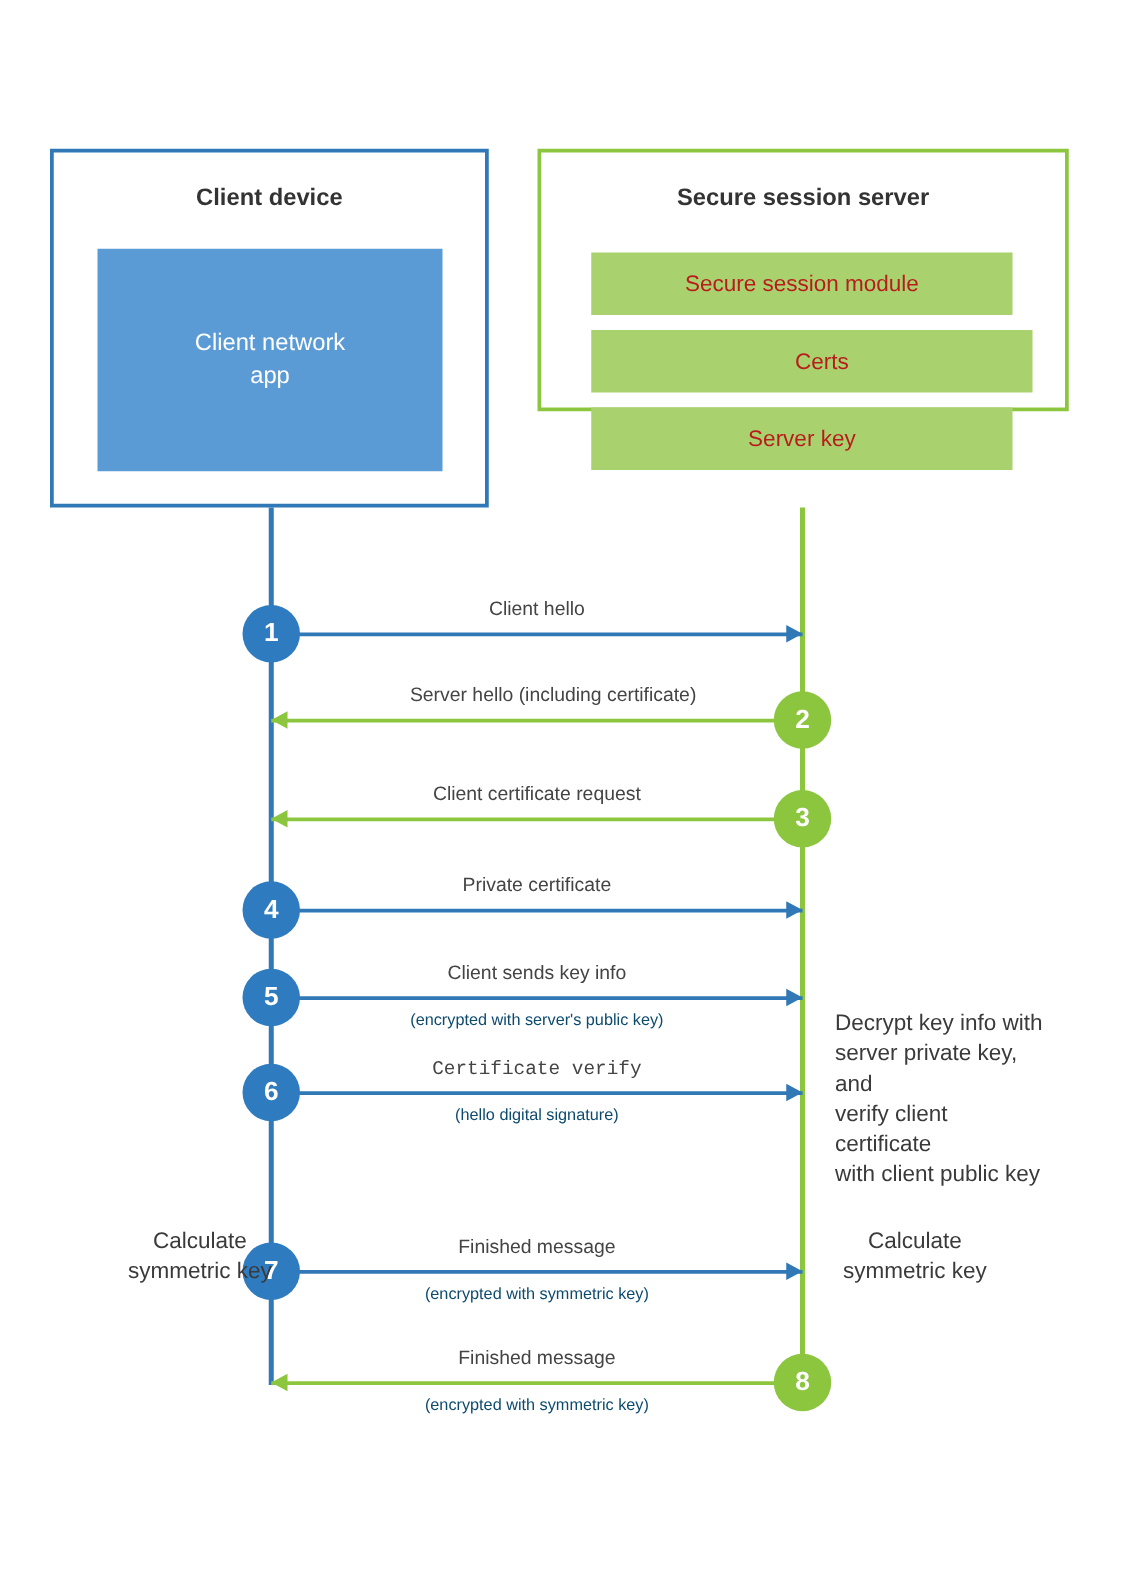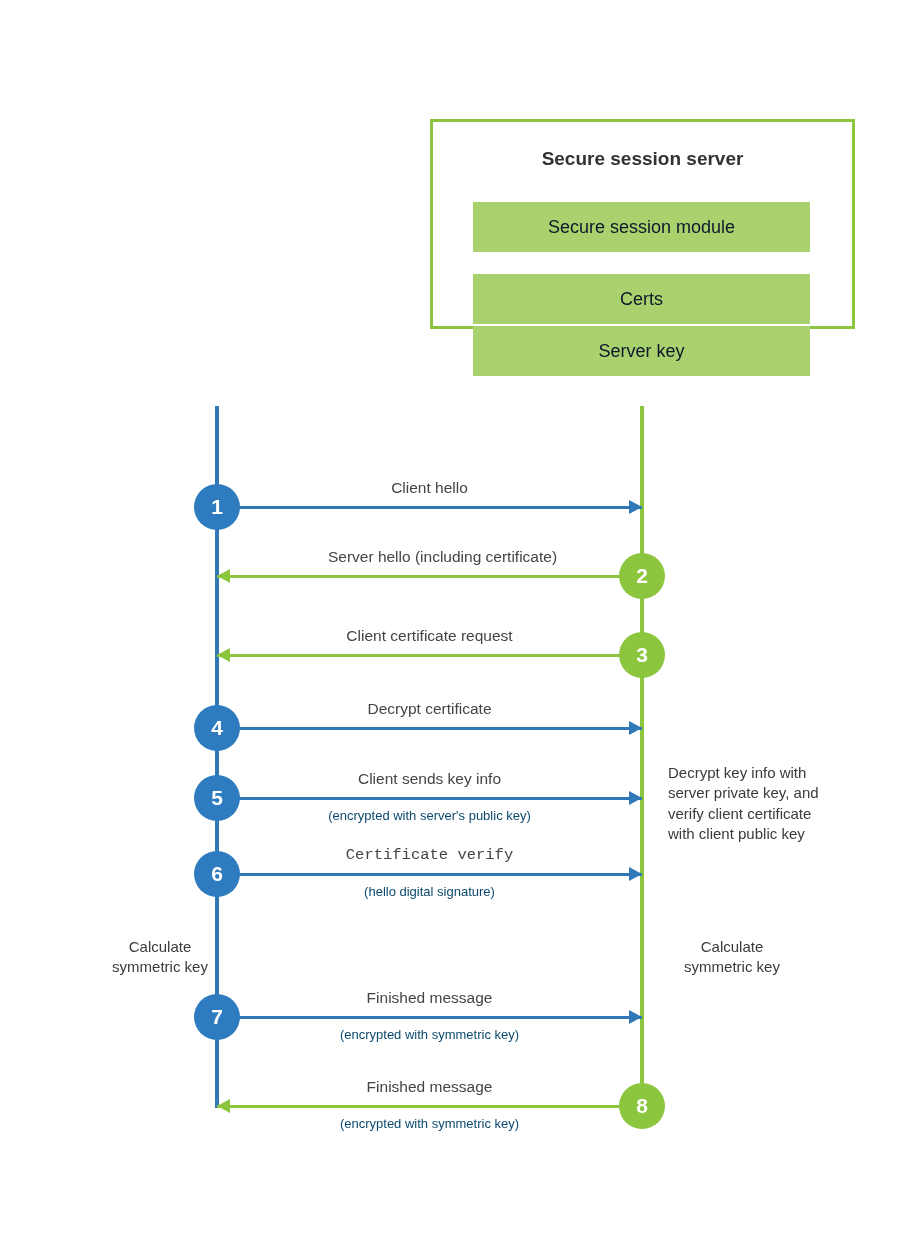--- a/index.html
+++ b/index.html
@@ -81,25 +81,25 @@
 
   .server-bar {
     position: absolute;
     left: 40px;
     width: 337px;
     height: 50px;
     background: #a9d26e;
     display: flex;
     align-items: center;
     justify-content: center;
-    color: #0f172a;
+    color: #b91c1c;
     font-size: 18px;
   }
   .server-bar.b0 { top: 80px; }
-  .server-bar.b1 { top: 152px; }
+  .server-bar.b1 { top: 142px; padding-left: 16px; }
   .server-bar.b2 { top: 204px; }
 
   
   .lifeline {
     position: absolute;
     width: 4px;
   }
   #client-lifeline {
     left: 215px;
     top: 406px;
@@ -168,24 +168,25 @@
     text-align: center;
     font-size: 13px;
     color: #0c4a6e;
     white-space: nowrap;
     top: 10px;
   }
 
   
   .annotation {
     position: absolute;
-    font-size: 15px;
+    font-size: 18px;
     line-height: 1.35;
     color: #3a3a3a;
     white-space: pre-line;
+    margin-top: 43px;
   }
   #decrypt-note {
     left: 668px;
     top: 763px;
     width: 170px;
   }
   #client-calc-note {
     left: 90px;
     top: 937px;
     width: 140px;
@@ -197,20 +198,25 @@
     width: 140px;
     text-align: center;
   }
 </style>
 </head>
 <body>
 
 <div id="canvas">
 
 
+  <div id="client-panel" class="panel">
+    <div class="panel-title">Client device</div>
+    <div id="client-app-box">Client network
+app</div>
+  </div>
 
   <div id="server-panel" class="panel">
     <div class="panel-title">Secure session server</div>
     <div class="server-bar b0">Secure session module</div>
     <div class="server-bar b1">Certs</div>
     <div class="server-bar b2">Server key</div>
   </div>
 
   <div id="client-lifeline" class="lifeline"></div>
   <div id="server-lifeline" class="lifeline"></div>
@@ -239,21 +245,21 @@
           <span>3</span>
         </div>
         <div class="step-label" style="left: 217px; width: 425px;">Client certificate request</div>
       </div>
       <div class="step-row" style="top: 728px;">
         <div class="arrow-line blue" style="left: 217px; width: 425px;"></div>
         <div class="arrow-head right blue" style="left: 629px;"></div>
         <div class="step-circle blue" style="left: 194px;">
           <span>4</span>
         </div>
-        <div class="step-label" style="left: 217px; width: 425px;">Decrypt certificate</div>
+        <div class="step-label" style="left: 217px; width: 425px;">Private certificate</div>
       </div>
       <div class="step-row" style="top: 798px;">
         <div class="arrow-line blue" style="left: 217px; width: 425px;"></div>
         <div class="arrow-head right blue" style="left: 629px;"></div>
         <div class="step-circle blue" style="left: 194px;">
           <span>5</span>
         </div>
         <div class="step-label" style="left: 217px; width: 425px;">Client sends key info</div>
         <div class="step-sublabel" style="left: 217px; width: 425px;">(encrypted with server's public key)</div>
       </div>

